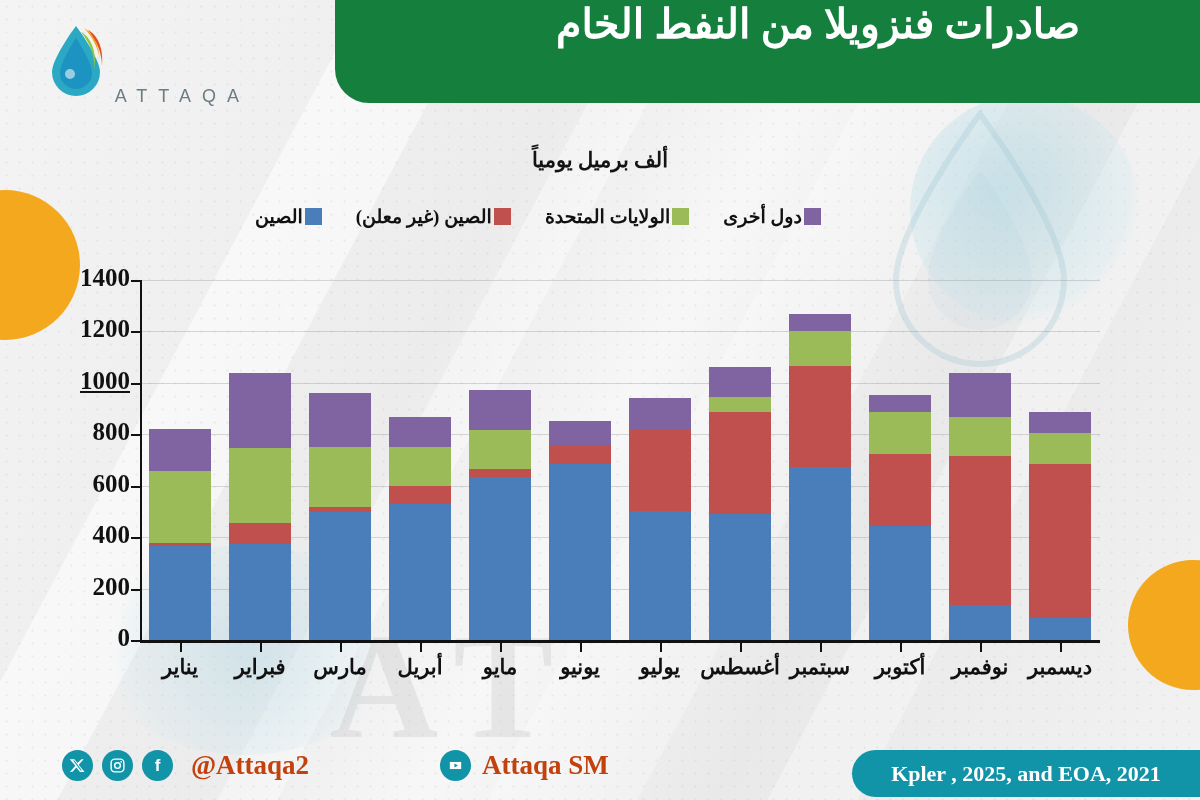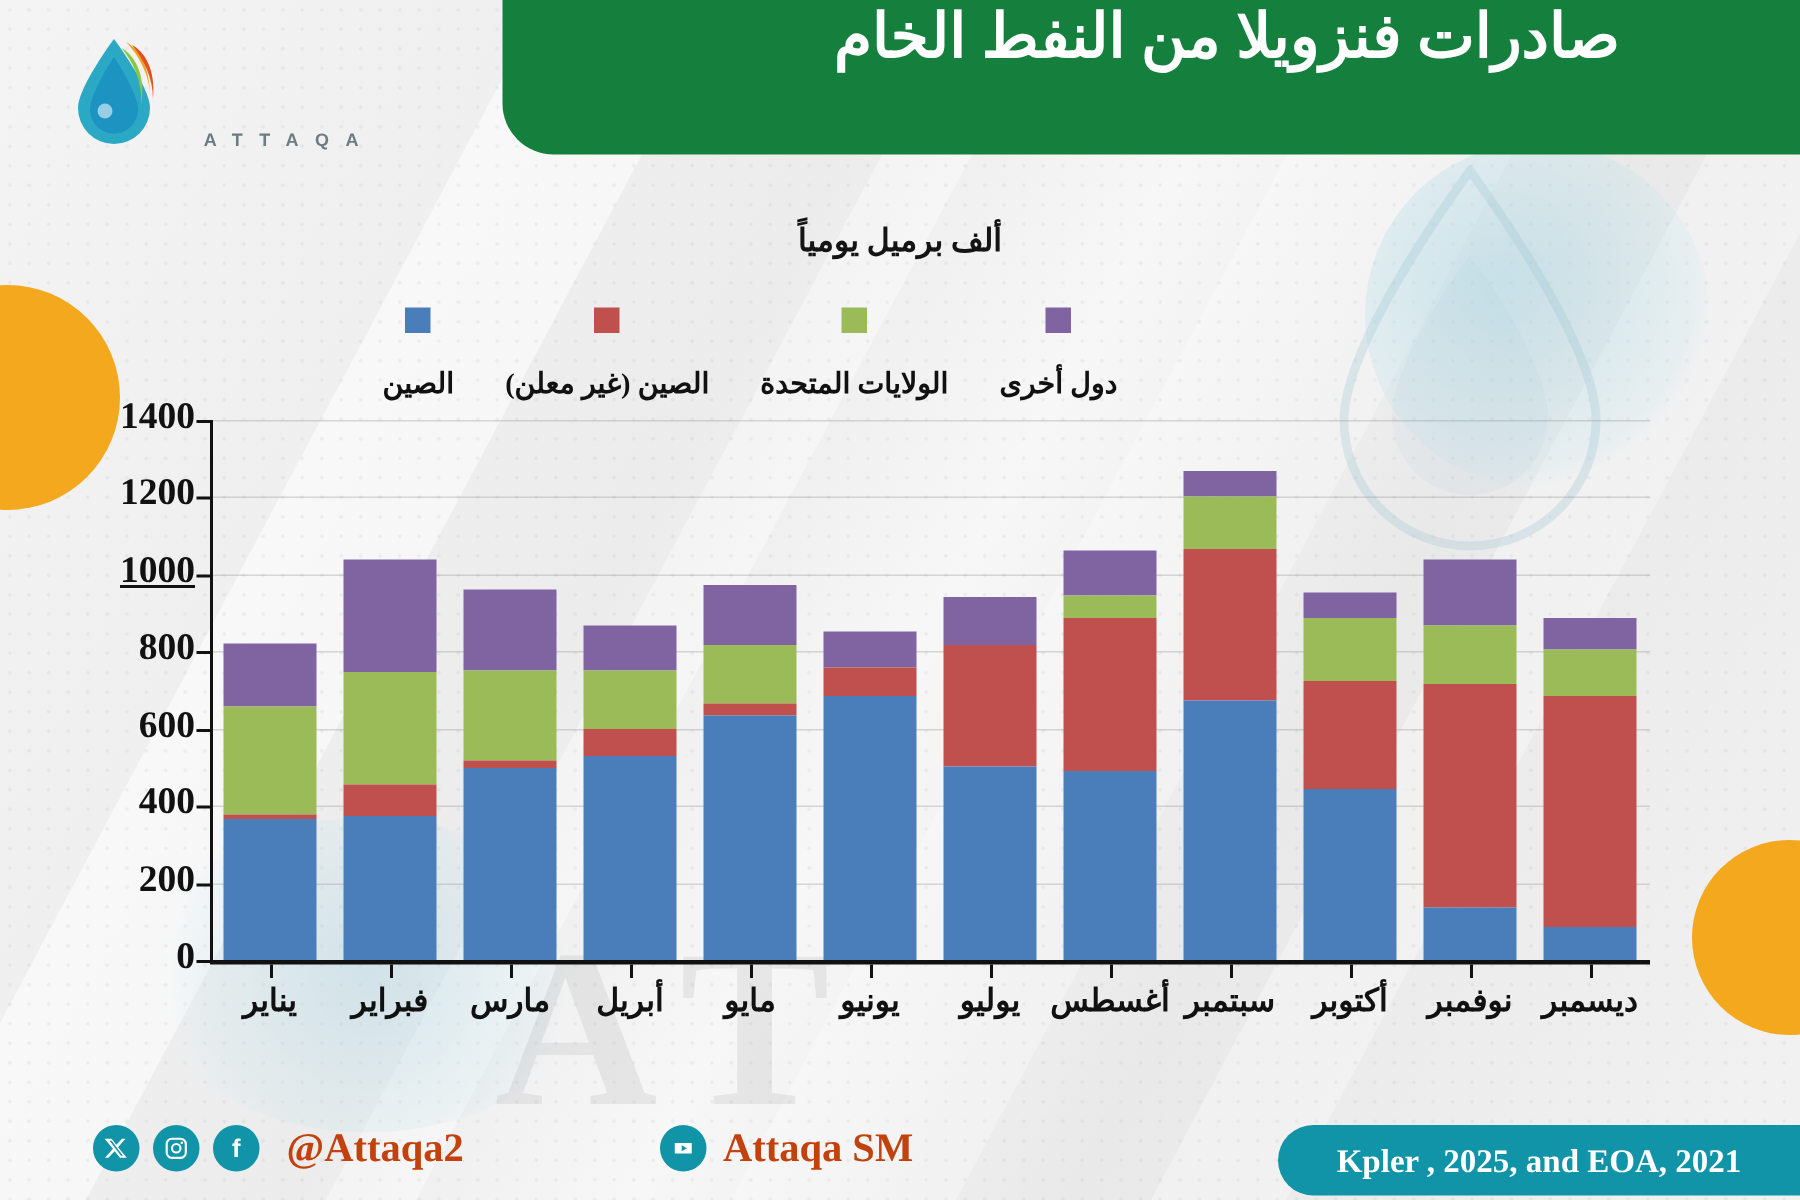--- a/index.html
+++ b/index.html
@@ -40,31 +40,31 @@
     display:flex; align-items:flex-start; justify-content:center;
   }
   .title-bar .title {
     color:#ffffff; font-size:41px; font-weight:bold; direction:rtl;
     font-family:"Liberation Serif","DejaVu Serif",serif; letter-spacing:0px;
     padding-bottom:4px;
   }
   .logo-wrap { position:absolute; left:48px; top:24px; width:270px; height:88px; }
   .logo-ar { position:absolute; right:62px; top:2px; font-size:52px; font-weight:bold;
              color:#1194a8; direction:rtl; font-family:"Liberation Serif",serif; }
-  .logo-en { position:absolute; right:68px; top:62px; font-size:12px; font-weight:bold;
+  .logo-en { position:absolute; right:68px; top:62px; font-size:18px; font-weight:normal;
              color:#6d7c84; letter-spacing:11px; font-family:"Liberation Sans",sans-serif; }
 
   
   .subtitle { position:absolute; left:0; top:148px; width:1200px; text-align:center;
               font-size:21px; font-weight:bold; color:#141414; direction:rtl;
               font-family:"Liberation Serif",serif; }
   .legend { position:absolute; top:205px; left:255px; width:680px;
             display:flex; flex-direction:row-reverse; justify-content:flex-start;
             gap:34px; direction:rtl; align-items:center; }
-  .legend-item { display:flex; flex-direction:column; align-items:center; gap:22px; }
+  .legend-item { display:flex; align-items:center; gap:2px; }
   .legend-swatch { width:17px; height:17px; flex:none; }
   .legend-label { font-size:19px; font-weight:bold; color:#111; direction:rtl;
                   font-family:"Liberation Serif",serif; white-space:nowrap; }
 
   .plot { position:absolute; left:140px; top:280px; width:960px; height:360px; }
   .gridline { position:absolute; left:0; width:100%; height:1px; background:rgba(150,150,150,.35); }
   .axis-y { position:absolute; left:0; top:0; width:2px; height:361px; background:#111; }
   .axis-x { position:absolute; left:0; top:360px; width:960px; height:3px; background:#111; }
   .ytick { position:absolute; left:-9px; width:9px; height:2px; background:#111; }
   .ylabels { position:absolute; left:0; top:280px; width:130px; }

